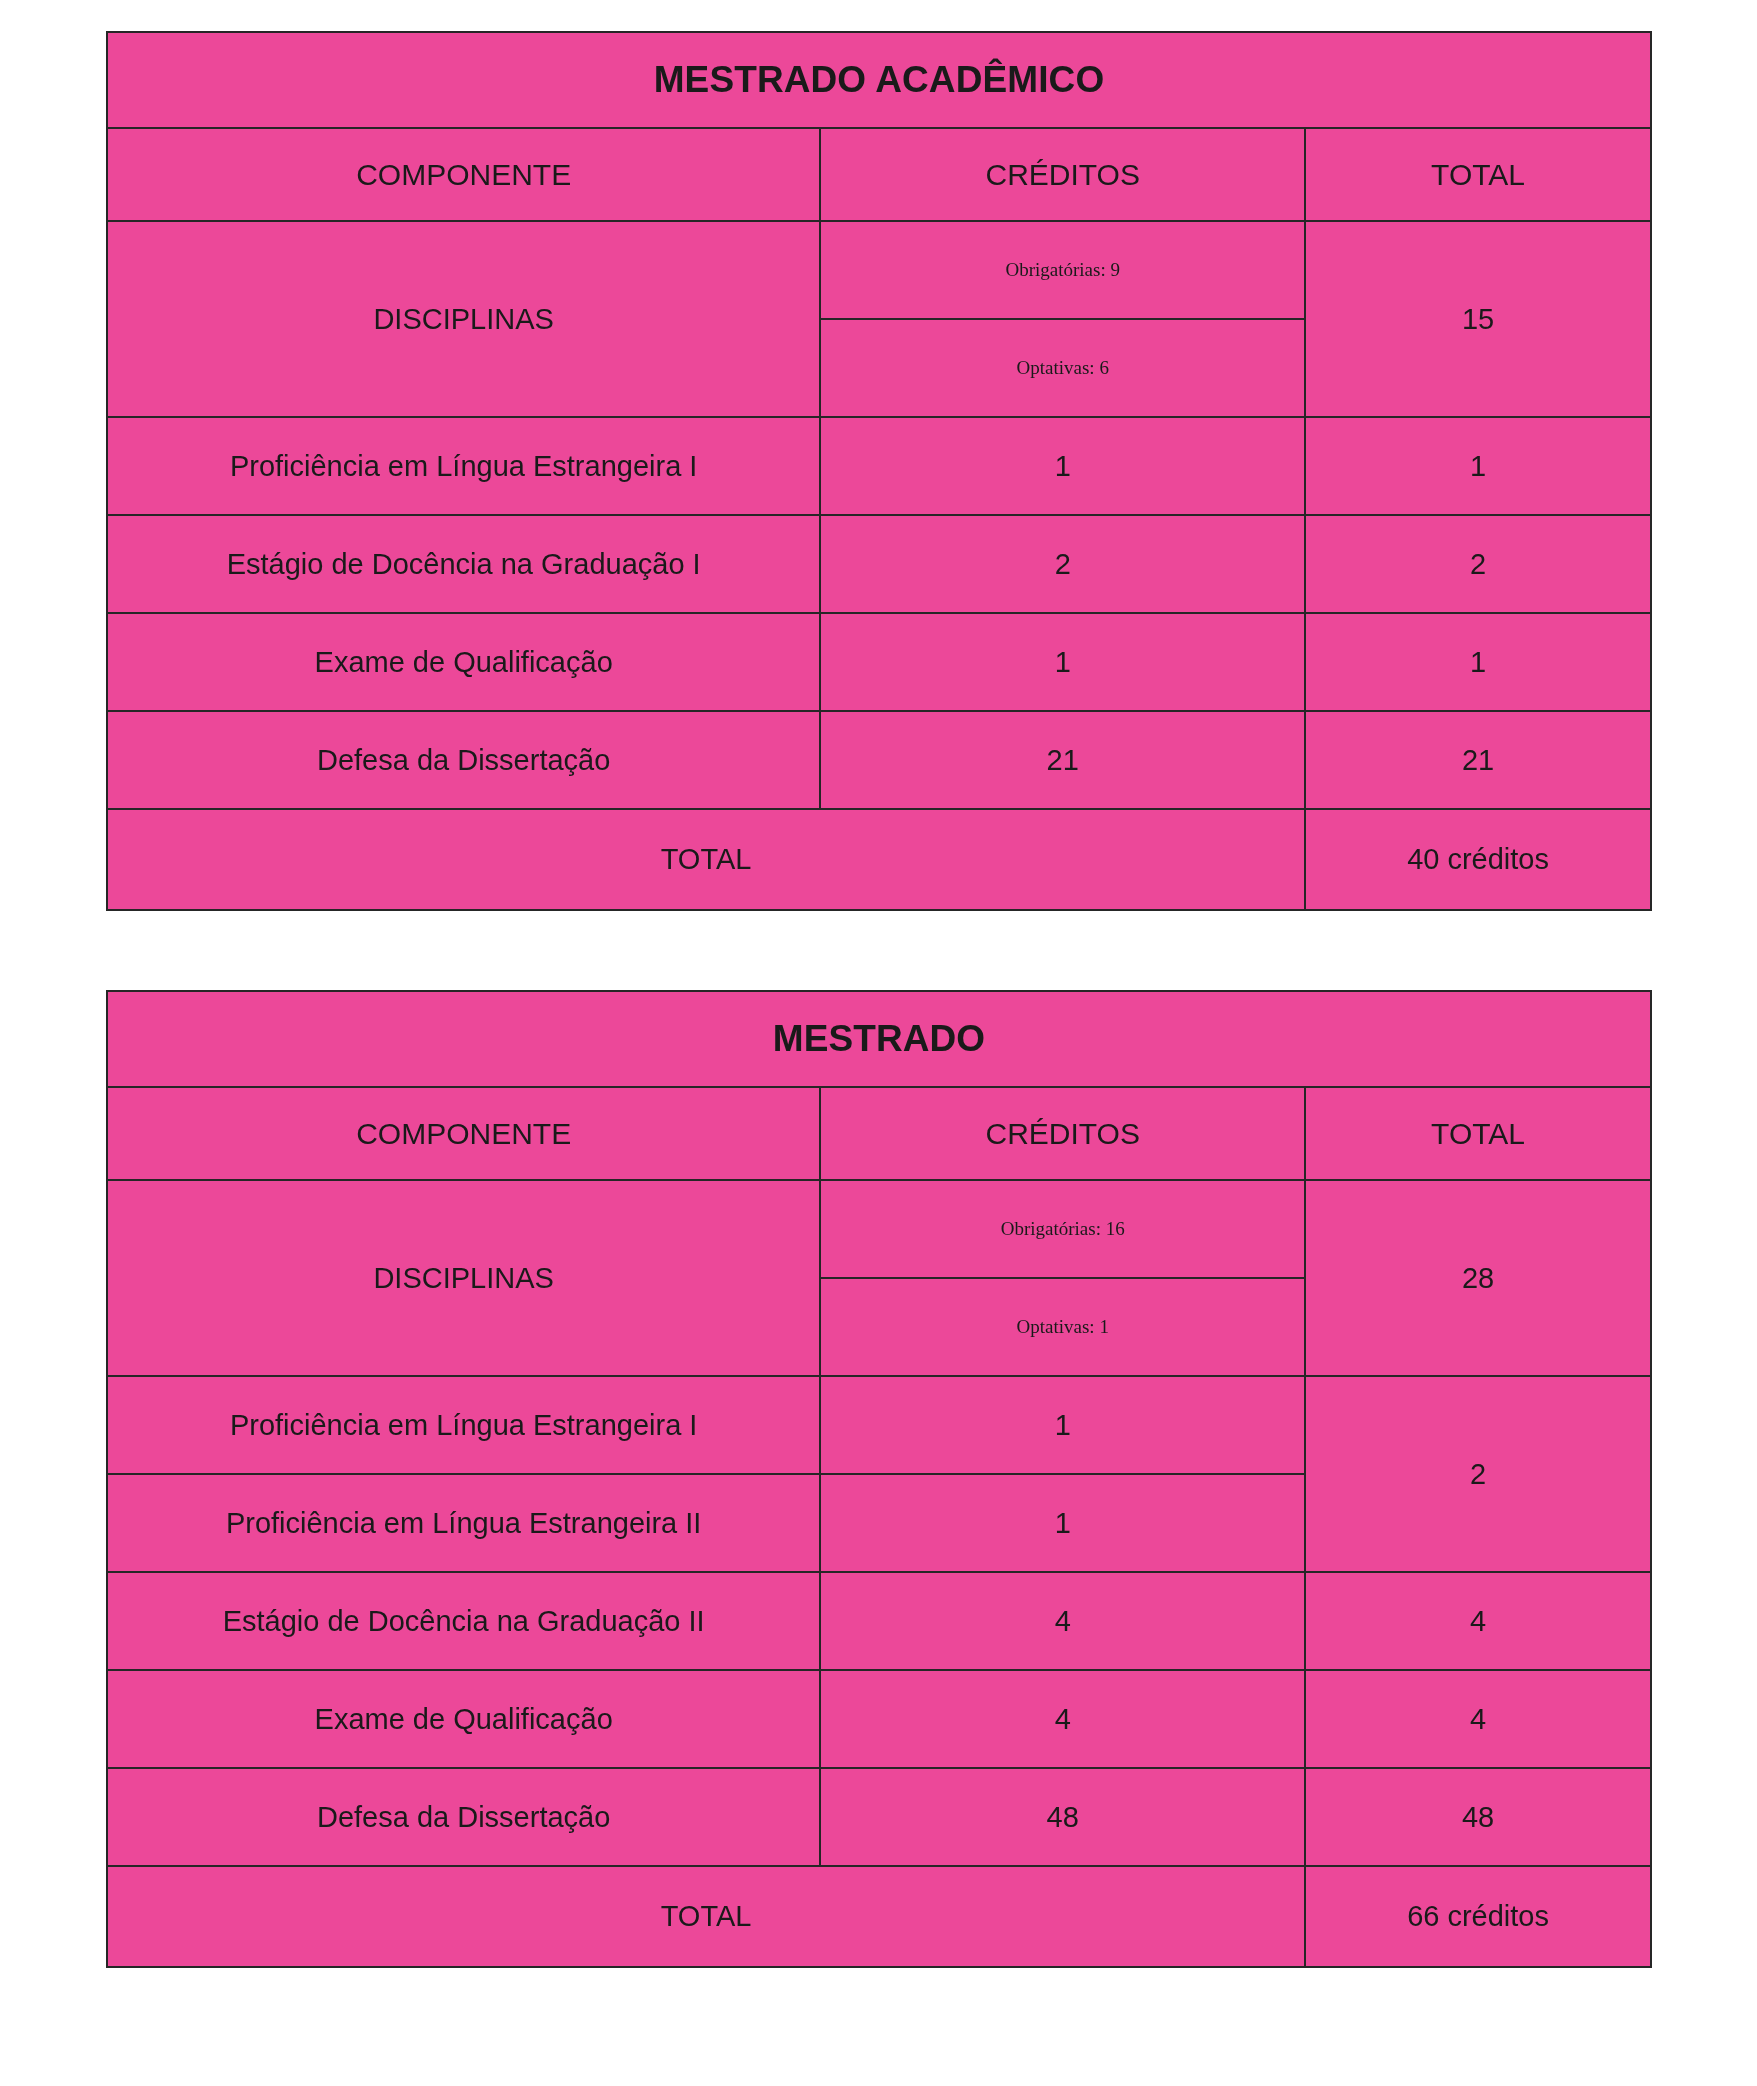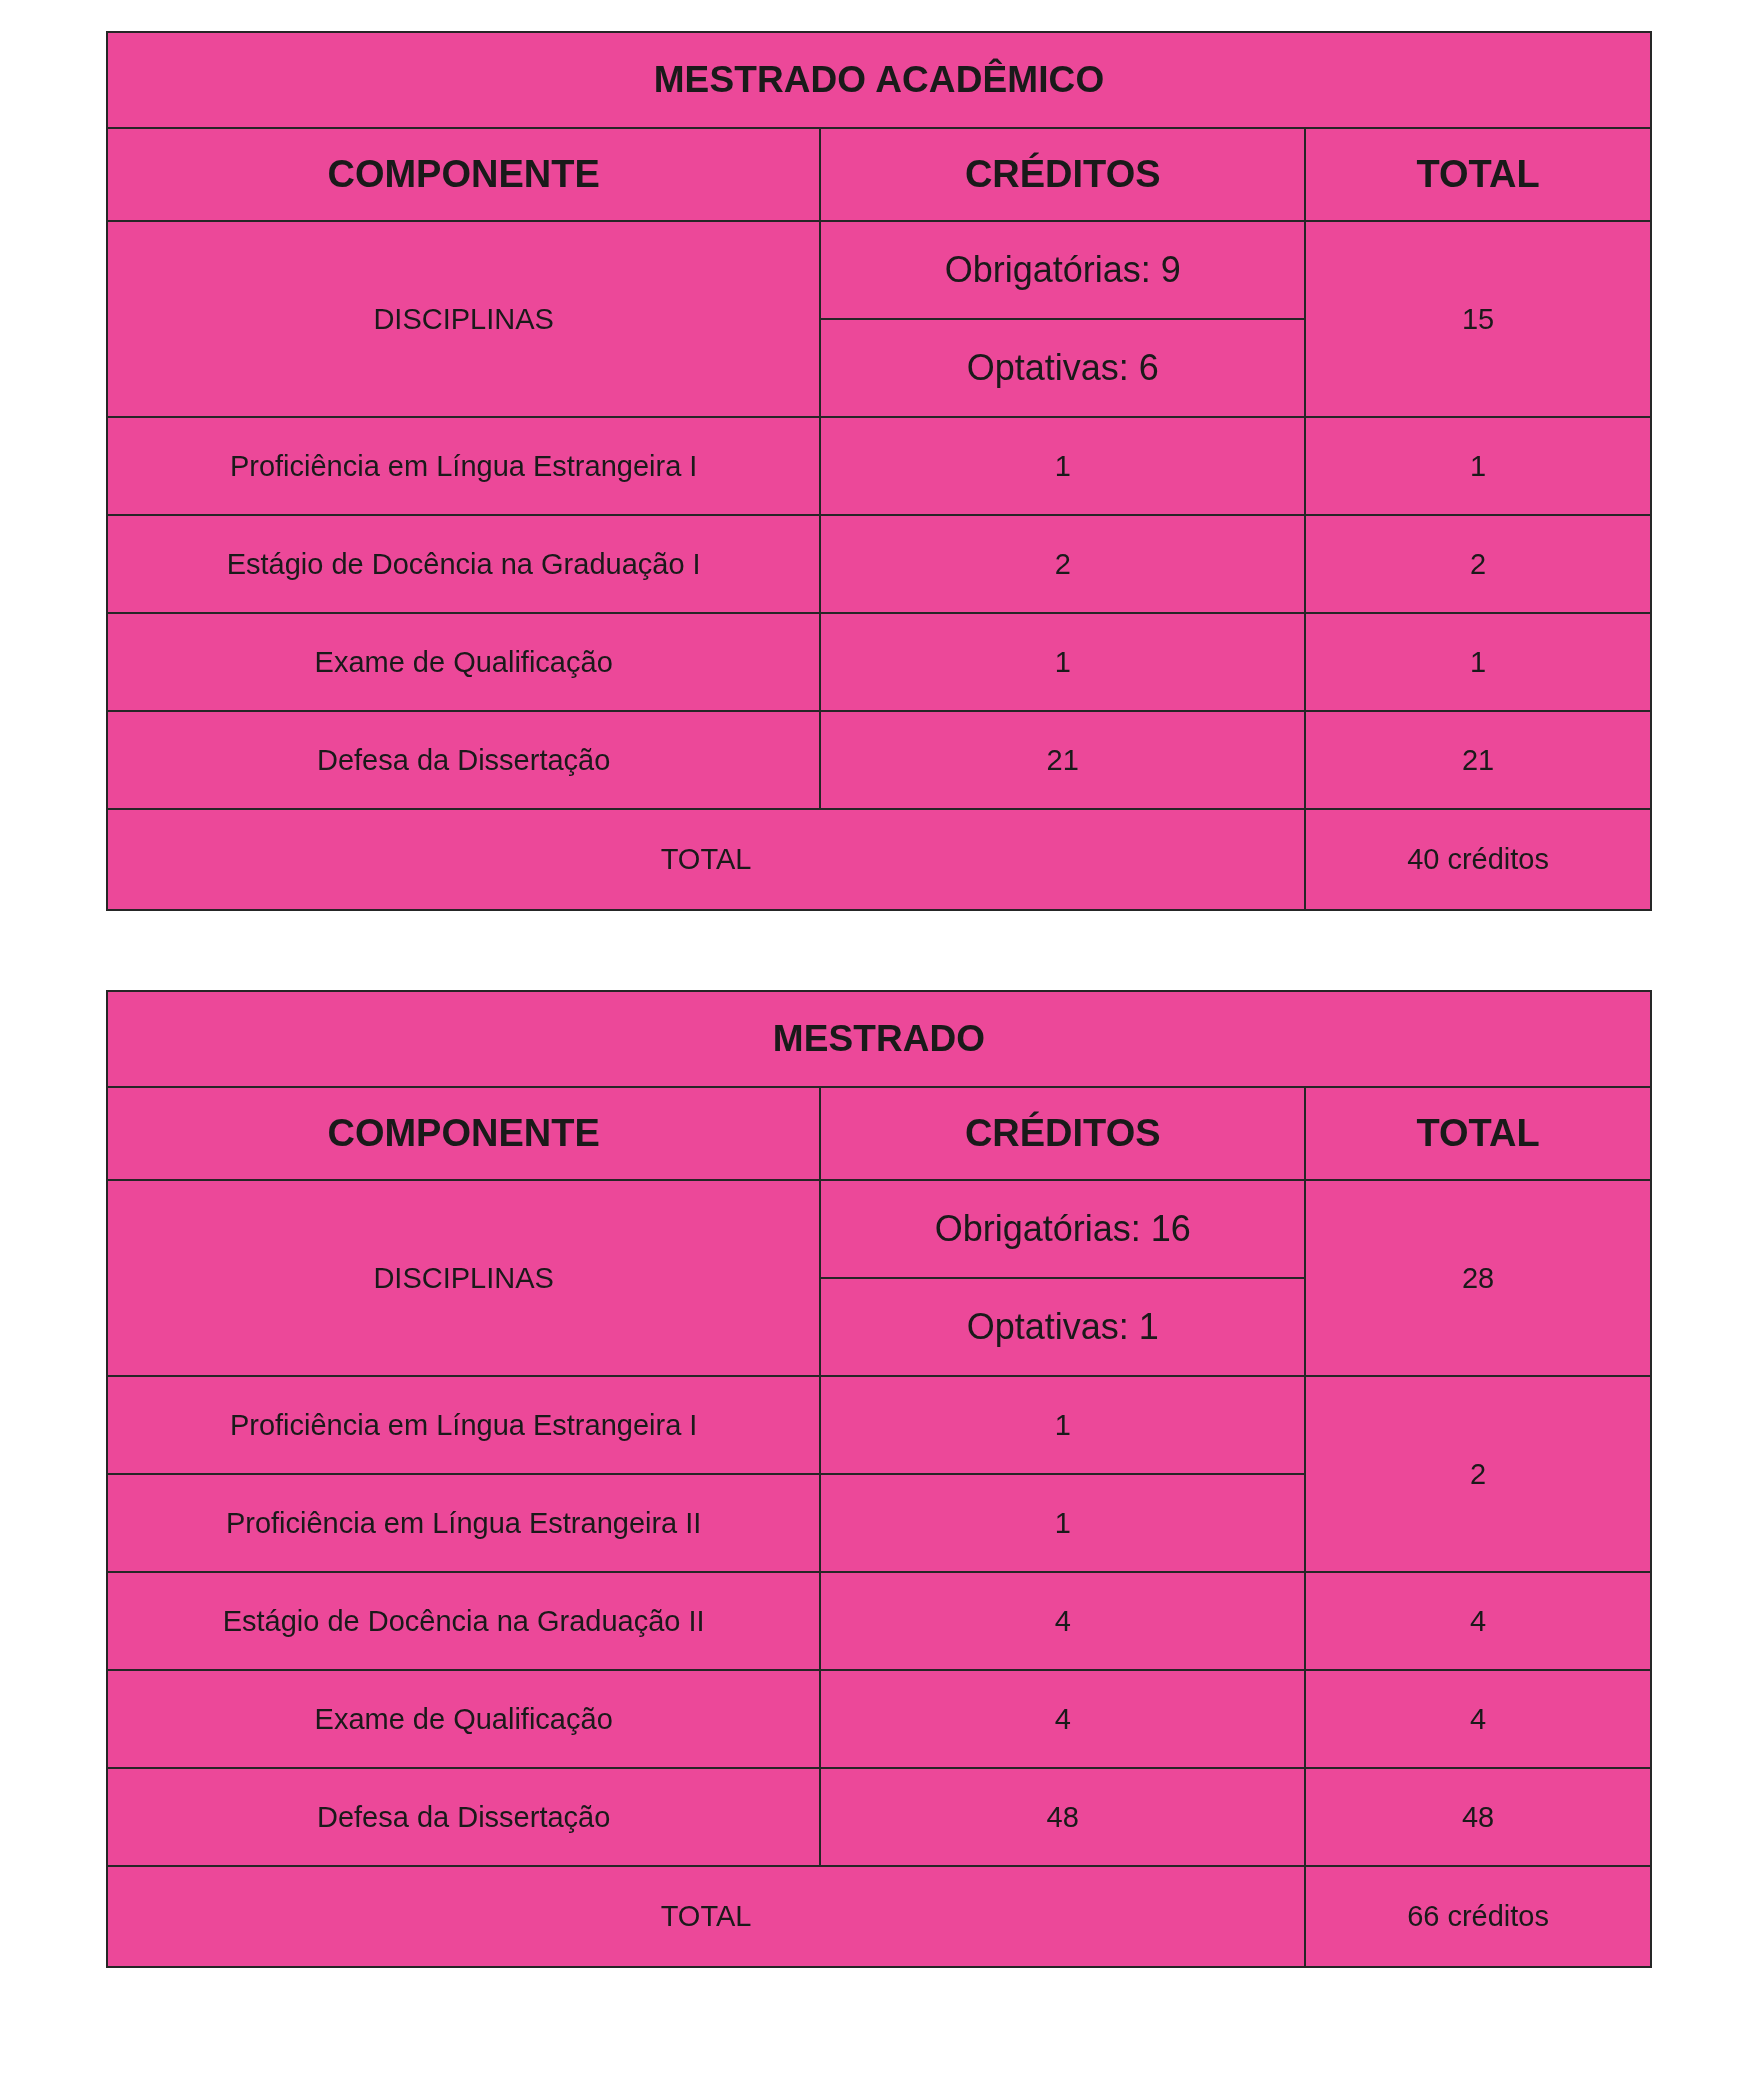--- a/index.html
+++ b/index.html
@@ -35,39 +35,40 @@
     text-align: center;
   }
   .title-cell {
     font-size: 37px;
     font-weight: bold;
     letter-spacing: 0.1px;
     height: 94px;
     padding: 0 7px;
   }
   .header-cell {
-    font-size: 38px;
-    font-weight: bold;
+    font-size: 30px;
+    font-weight: normal;
     height: 91px;
     padding: 0 7px;
   }
   .body-cell {
     font-size: 29px;
     font-weight: normal;
     height: 96px;
     padding: 0 10px;
     line-height: 1.25;
   }
   .tall-cell {
     height: 191px;
   }
   .sub-cell {
-    font-size: 36px;
+    font-size: 19px;
     height: 96px;
     padding: 0 10px;
+    font-family: Liberation Serif, serif;
   }
   .total-label-cell {
     font-size: 29px;
     height: 99px;
   }
   .total-value-cell {
     font-size: 29px;
     height: 99px;
     margin-left: 36px;
   }

